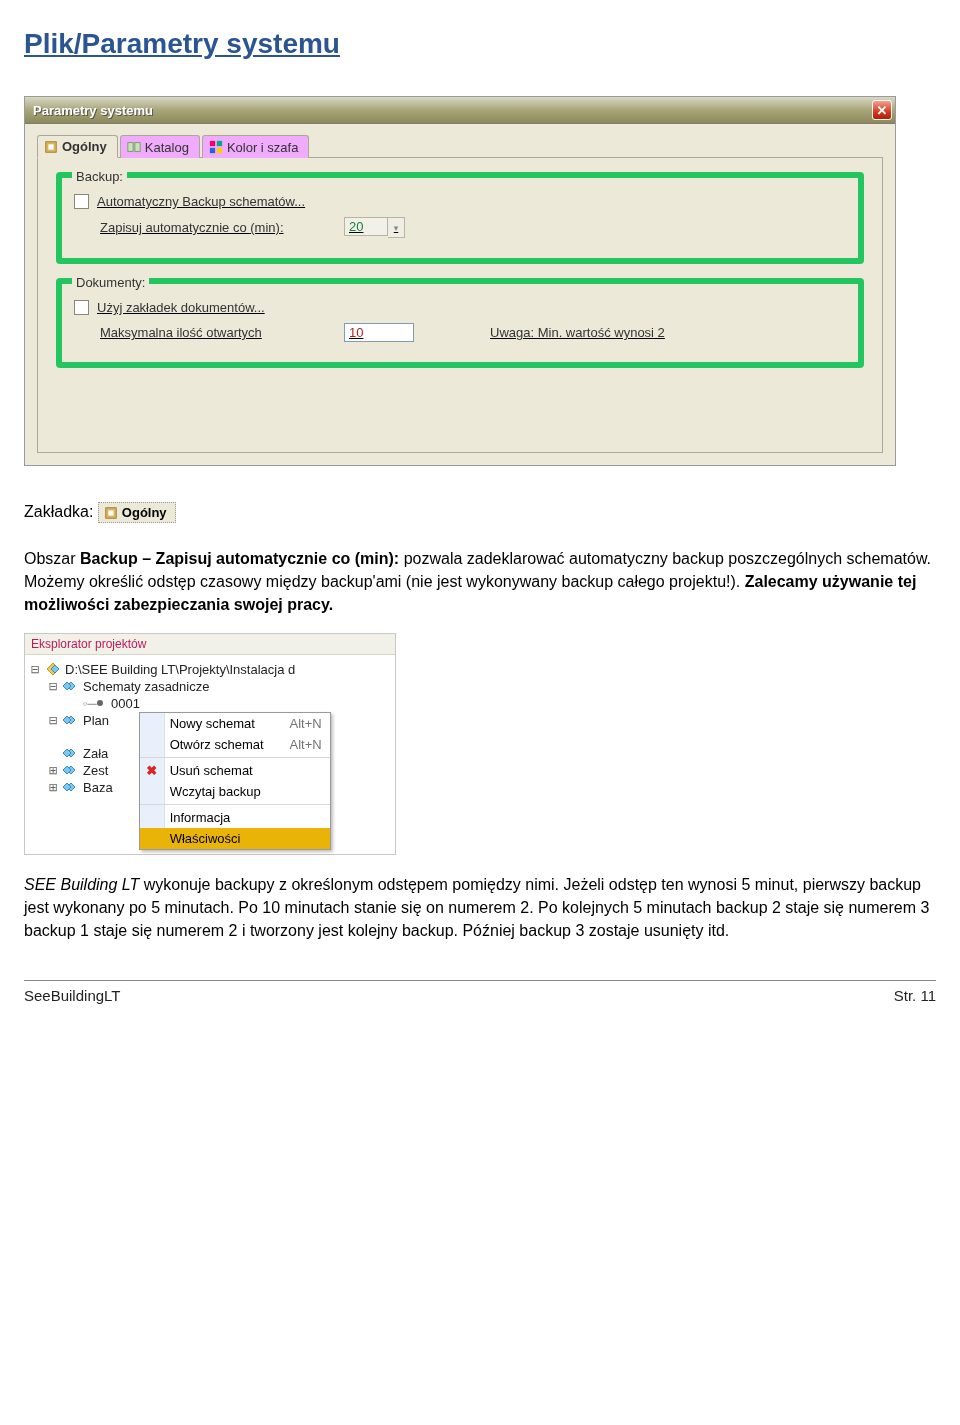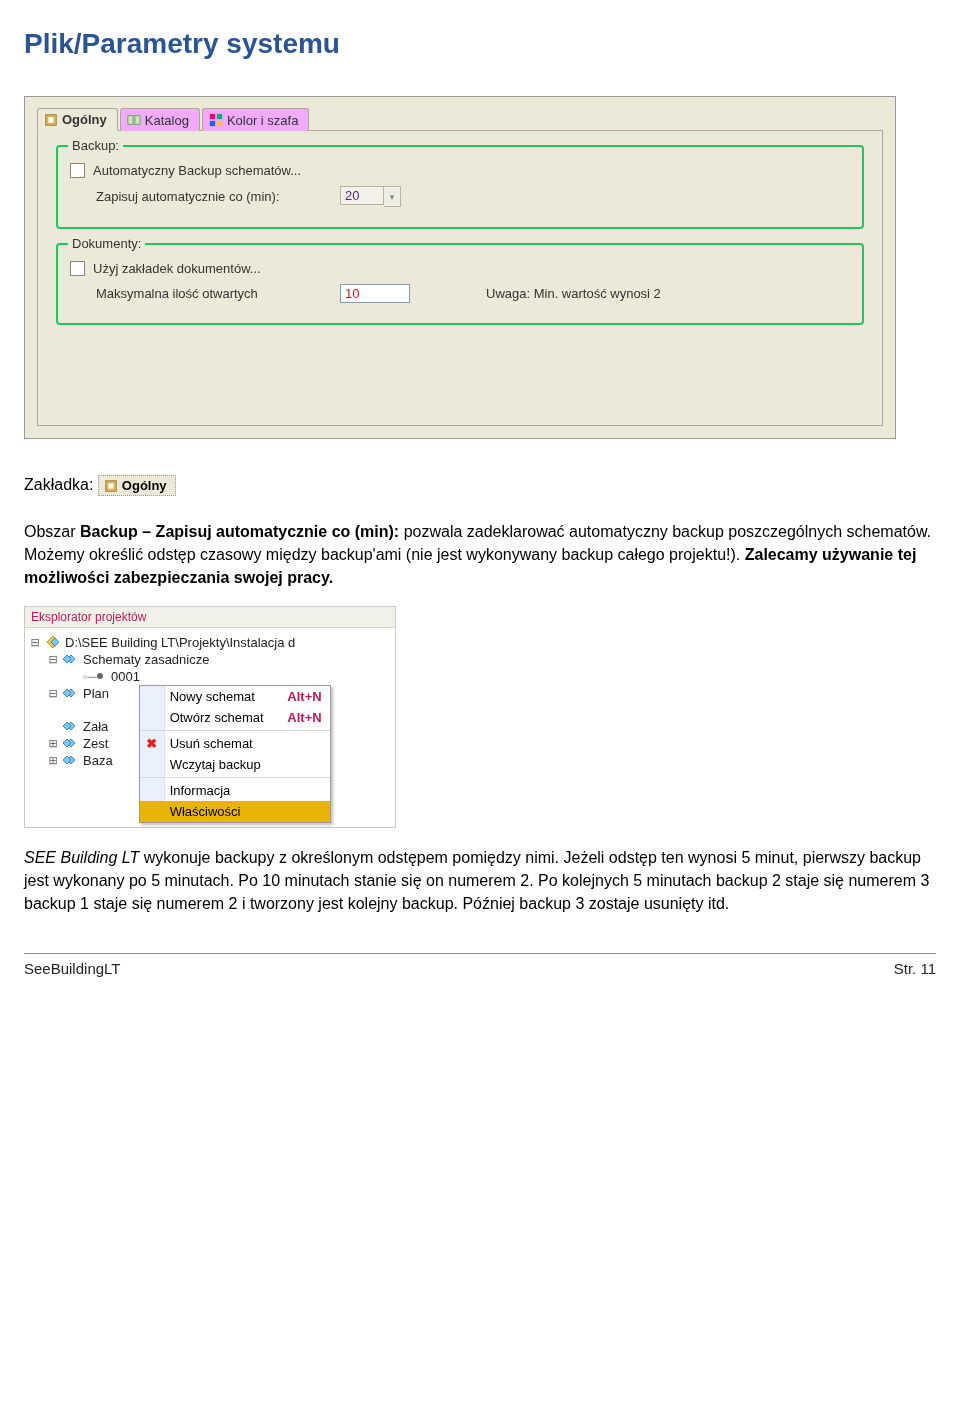--- a/index.html
+++ b/index.html
@@ -10,20 +10,21 @@
     background: #fff;
     color: #000;
     width: 960px;
     box-sizing: border-box;
   }
   h1 {
     color: #2b5592;
     font-size: 28px;
     margin: 0 0 36px 0;
     font-weight: bold;
+    text-decoration: underline;
   }
   
   .dialog {
     width: 870px;
     border: 1px solid #9a9a9a;
     background: #ece9d8;
     box-shadow: none;
     margin-bottom: 36px;
   }
   .titlebar {
@@ -93,25 +94,26 @@
   }
   .tab-panel {
     border: 1px solid #aca899;
     background: #ece9d8;
     padding: 14px 18px 10px 18px;
     min-height: 270px;
     position: relative;
     z-index: 1;
   }
   .groupbox {
-    border: 2px solid #22c55e;
+    border: 6px solid #22c55e;
     border-radius: 4px;
     padding: 16px 12px 12px 12px;
     margin-bottom: 14px;
     position: relative;
+    text-decoration: underline;
   }
   .groupbox-title {
     position: absolute;
     top: -9px;
     left: 10px;
     background: #ece9d8;
     padding: 0 4px;
     font-size: 13px;
     color: #333;
   }
@@ -133,21 +135,21 @@
   .num-input {
     border: 1px solid #7f9db9;
     background: #fff;
     height: 19px;
     font-size: 13px;
     padding: 0 4px;
     width: 44px;
     box-sizing: border-box;
     color: #b91c1c;
   }
-  .num-input.disabled { background:#f2f1e8; color:#4c1d95; border-color:#b6b4a3;}
+  .num-input.disabled { background:#f2f1e8; color:#15803d; border-color:#b6b4a3;}
   .dropdown-arrow {
     width:16px;height:19px;border:1px solid #b6b4a3;border-left:none;
     background:#efeee4;display:inline-flex;align-items:center;justify-content:center;
     color:#888;font-size:9px;
   }
   .spacer { flex: 0 0 auto; }
   .dialog-buttons {
     display: flex;
     justify-content: flex-end;
     gap: 10px;
@@ -217,41 +219,45 @@
   }
   .menu .stripe{
     position:absolute;left:0;top:0;bottom:0;width:24px;
     background:#e9f0fb;border-right:1px solid #d8e0ec;
   }
   .menu-item{
     position:relative;padding:3px 8px 3px 30px;display:flex;gap:8px;align-items:center;
   }
   .menu-item.sep{border-top:1px solid #d8d8d8;margin-top:2px;padding-top:5px;}
   .menu-item.hl{ background:#eab308; }
-  .menu-item .shortcut{margin-left:auto;color:#be185d;font-weight:bold;}
+  .menu-item .shortcut{margin-left:auto;color:#737373;}
   .menu-item .mic{position:absolute;left:5px;width:14px;height:14px;}
   
   .footer {
     border-top:1px solid #888;
     margin-top: 38px;
     padding-top:6px;
     display:flex;justify-content:space-between;
     font-size:15px;color:#222;
   }
   .pad-left-1{padding-left:18px;}
   .pad-left-3{padding-left:54px;}
   .tree-flex{display:flex;align-items:flex-start;}
   .tree-left{flex:0 0 auto;}
 </style>
 </head>
 <body>
 
 <h1>Plik/Parametry systemu</h1>
 
 <div class="dialog">
+  <div class="titlebar">
+    <span class="title-shadow">Parametry systemu</span>
+    <span class="close-btn">✕</span>
+  </div>
   <div class="dialog-body">
     <div class="tabs">
       <div class="tab active">
         <svg class="tab-icon" viewBox="0 0 16 16">
             <rect x="2" y="2" width="12" height="12" fill="#d9b35a" stroke="#9b7a2d"></rect>
             <rect x="5" y="5" width="6" height="6" fill="#fff"></rect>
           </svg>
         <span>Ogólny</span>
       </div>
       <div class="tab">

